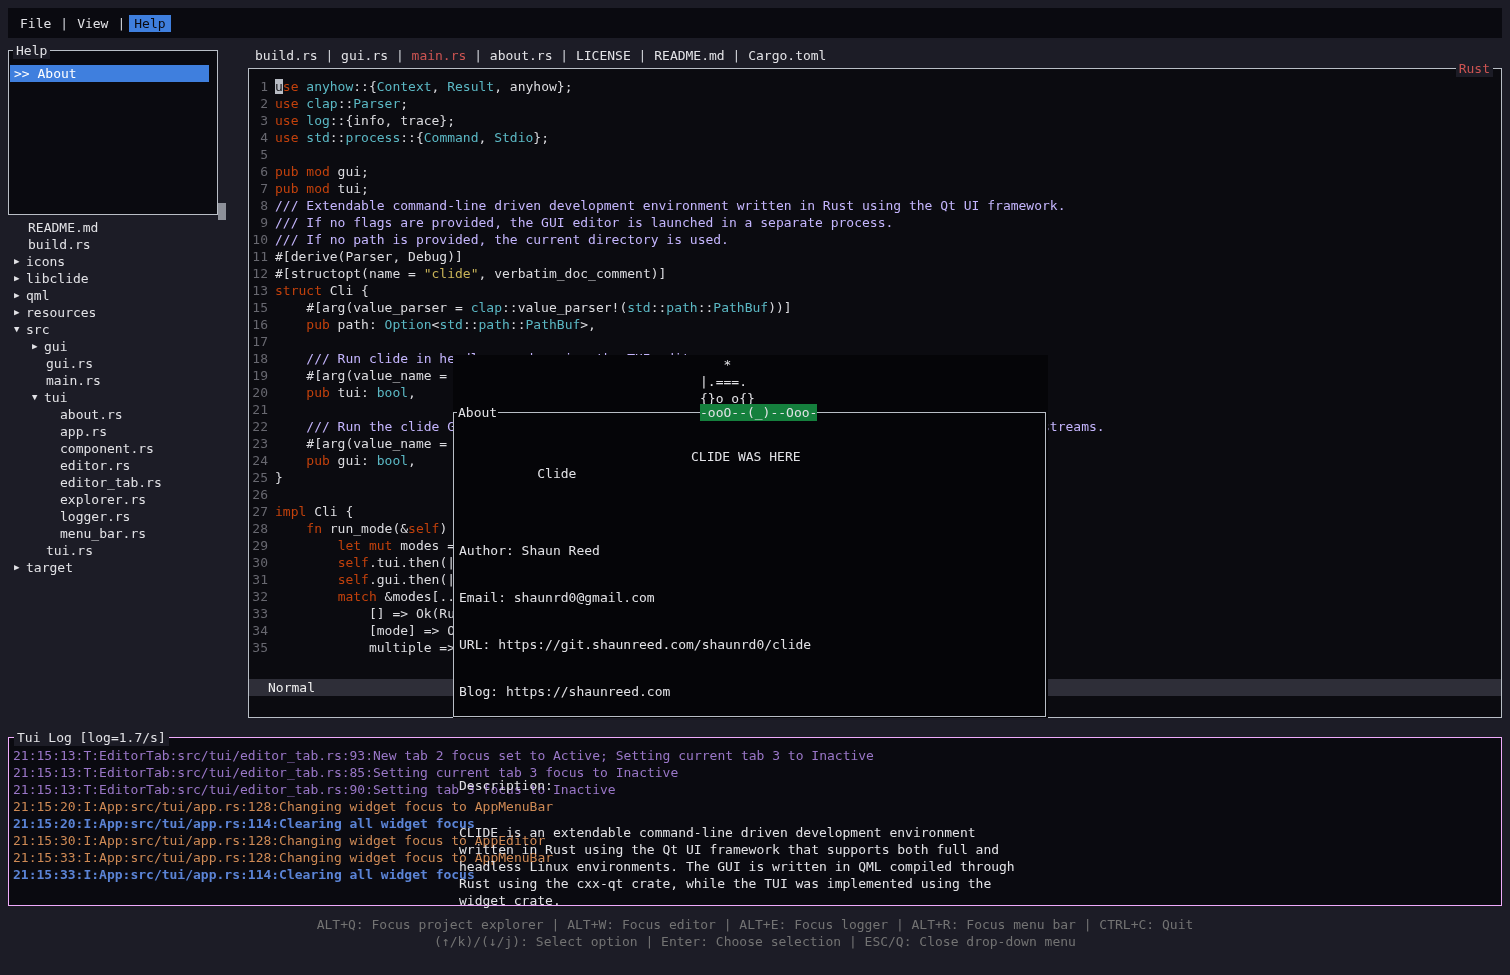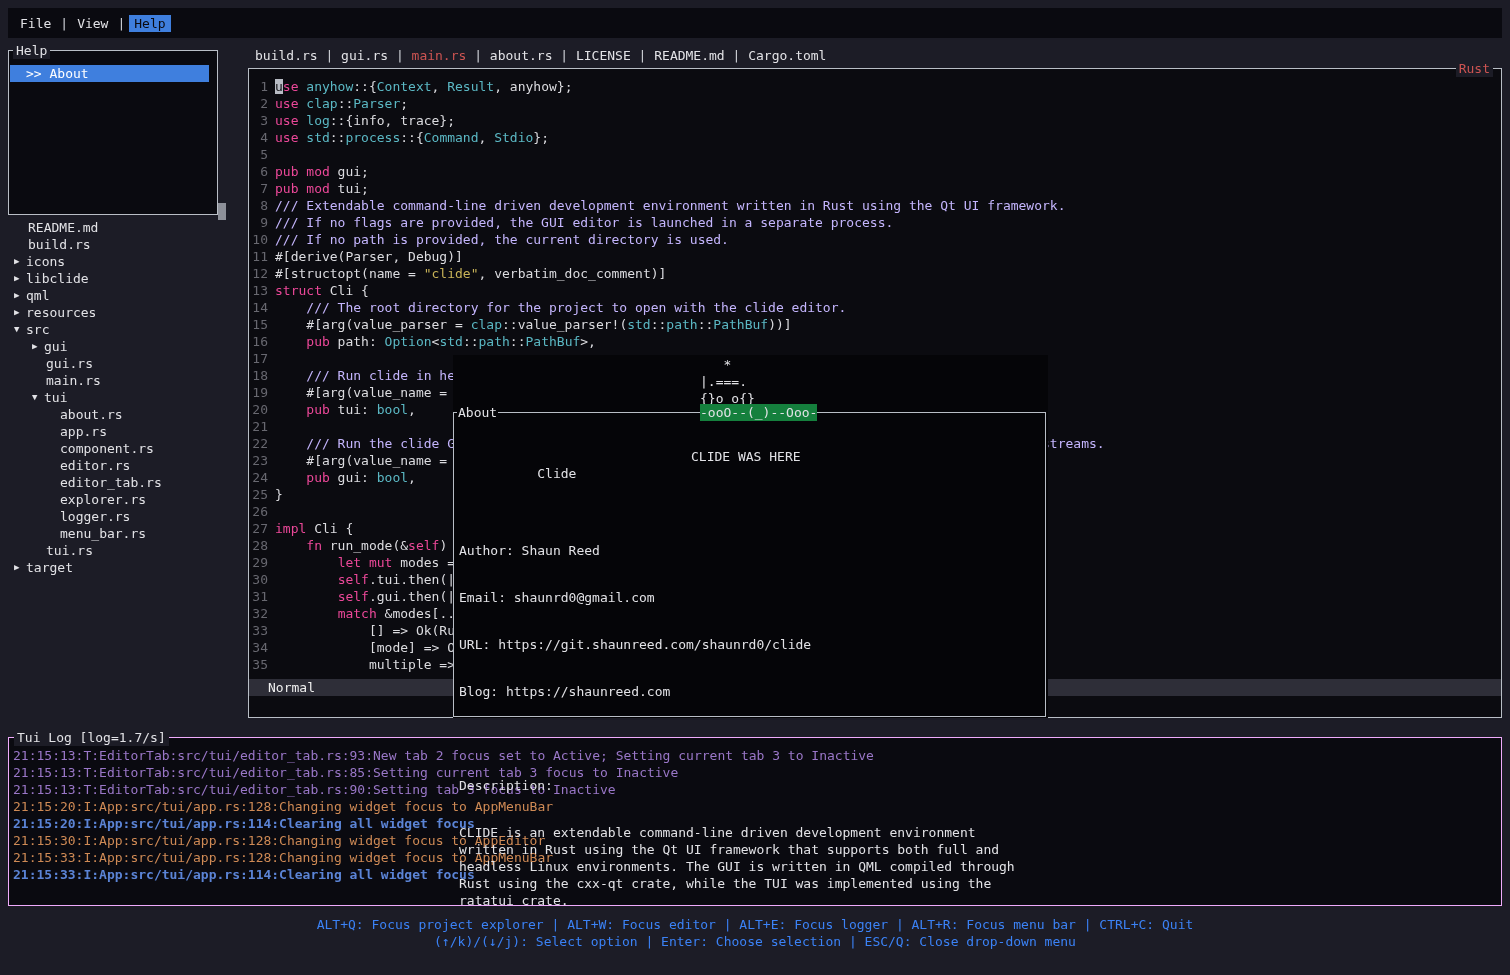--- a/index.html
+++ b/index.html
@@ -13,21 +13,21 @@
   .menu-item { padding:1px 5px; cursor:default; }
   .menu-item.active { background:#3f7fde; color:#0a0a10; }
   .menu-sep { margin:0 4px; color:#cfd2d8; }
 
   
   .help-box { position:absolute; left:8px; top:50px; width:210px; height:165px;
               border:1px solid #b9bec6; background:#0a0a10; }
   .panel-title { position:absolute; top:-9px; left:4px; padding:0 3px; line-height:17px; }
   .help-box .panel-title { background:#1c1c26; }
   .help-list { position:absolute; left:0; top:14px; right:0; }
-  .help-item { height:17px; line-height:17px; margin:0 8px 0 1px; padding-left:16px; }
+  .help-item { height:17px; line-height:17px; margin:0 8px 0 1px; padding-left:4px; }
   .help-item.selected { background:#3f7fde; color:#ffffff; }
   .scroll-thumb { position:absolute; left:218px; top:203px; width:8px; height:17px; background:#8d9099; }
 
   
   .explorer { position:absolute; left:8px; top:219px; width:230px; }
   .tree-item { height:17px; line-height:17px; display:flex; white-space:pre; cursor:default; }
   .tree-arrow { font-size:9px; line-height:17px; width:12px; flex:0 0 12px; }
   .tree-label { line-height:17px; }
 
   
@@ -38,21 +38,21 @@
   .tab-sep { color:#cfd2d8; }
 
   
   .editor-panel { position:absolute; left:248px; top:68px; width:1254px; height:650px;
                   border:1px solid #b9bec6; background:#0b0b10; }
   .lang-label { position:absolute; top:-9px; right:8px; background:#1c1c26; padding:0 3px;
                 color:#cd5452; line-height:17px; }
   .code { position:absolute; left:0; top:9px; right:0; }
   .code-line { display:flex; height:17px; line-height:17px; white-space:pre; }
   .ln { flex:0 0 19px; width:19px; text-align:right; color:#686870; margin-right:7px; }
-  .tok-kw  { color:#ec4899; }
+  .tok-kw  { color:#c2410c; }
   .tok-ty  { color:#5bb8c4; }
   .tok-str { color:#c9b458; }
   .tok-cm  { color:#c4b5fd; }
   .tok-pl  { color:#dcdce0; }
   .tok-cur { background:#b8bcc4; color:#101014; }
   .status-bar { position:absolute; left:0; right:0; top:610px; height:17px; line-height:17px;
                 background:#2e2e38; padding-left:19px; color:#f0f0f0; }
 
   
   .about-popup { position:absolute; left:204px; top:286px; width:595px; height:363px;
@@ -72,21 +72,21 @@
                border:1px solid #f0abfc; background:#0a0a10; }
   .log-panel .panel-title { background:#1c1c26; left:5px; }
   .log-entries { position:absolute; left:4px; top:9px; right:4px; }
   .log-line { height:17px; line-height:17px; white-space:pre; }
   .log-purple { color:#9a77c8; }
   .log-blue   { color:#5b84d6;font-weight:bold; }
   .log-orange { color:#cf8a55; }
 
   
   .footer { position:absolute; left:0; top:916px; width:1510px; text-align:center;
-            line-height:17px; color:#3b82f6; }
+            line-height:17px; color:#737373; }
 </style>
 </head>
 <body>
 
 <div class="menu-bar">
   <div style="display:flex;align-items:center;">
       <span class="menu-item">File</span>
       <span class="menu-sep">|</span>
       <span class="menu-item">View</span>
       <span class="menu-sep">|</span>
@@ -137,21 +137,20 @@
       <div class="code-line"><span class="ln">4</span><span class="lt"><span class="tok-kw">use</span><span class="tok-pl"> </span><span class="tok-ty">std</span><span class="tok-pl">::</span><span class="tok-ty">process</span><span class="tok-pl">::{</span><span class="tok-ty">Command</span><span class="tok-pl">, </span><span class="tok-ty">Stdio</span><span class="tok-pl">};</span></span></div>
       <div class="code-line"><span class="ln">5</span><span class="lt"></span></div>
       <div class="code-line"><span class="ln">6</span><span class="lt"><span class="tok-kw">pub mod</span><span class="tok-pl"> gui;</span></span></div>
       <div class="code-line"><span class="ln">7</span><span class="lt"><span class="tok-kw">pub mod</span><span class="tok-pl"> tui;</span></span></div>
       <div class="code-line"><span class="ln">8</span><span class="lt"><span class="tok-cm">/// Extendable command-line driven development environment written in Rust using the Qt UI framework.</span></span></div>
       <div class="code-line"><span class="ln">9</span><span class="lt"><span class="tok-cm">/// If no flags are provided, the GUI editor is launched in a separate process.</span></span></div>
       <div class="code-line"><span class="ln">10</span><span class="lt"><span class="tok-cm">/// If no path is provided, the current directory is used.</span></span></div>
       <div class="code-line"><span class="ln">11</span><span class="lt"><span class="tok-pl">#[derive(Parser, Debug)]</span></span></div>
       <div class="code-line"><span class="ln">12</span><span class="lt"><span class="tok-pl">#[structopt(name = </span><span class="tok-str">"clide"</span><span class="tok-pl">, verbatim_doc_comment)]</span></span></div>
       <div class="code-line"><span class="ln">13</span><span class="lt"><span class="tok-kw">struct</span><span class="tok-pl"> Cli {</span></span></div>
-      <div class="code-line"><span class="ln">14</span><span class="lt"><span class="tok-cm">    /// The root directory for the project to open with the clide editor.</span></span></div>
       <div class="code-line"><span class="ln">15</span><span class="lt"><span class="tok-pl">    #[arg(value_parser = </span><span class="tok-ty">clap</span><span class="tok-pl">::value_parser!(</span><span class="tok-ty">std</span><span class="tok-pl">::</span><span class="tok-ty">path</span><span class="tok-pl">::</span><span class="tok-ty">PathBuf</span><span class="tok-pl">))]</span></span></div>
       <div class="code-line"><span class="ln">16</span><span class="lt"><span class="tok-pl">    </span><span class="tok-kw">pub</span><span class="tok-pl"> path: </span><span class="tok-ty">Option</span><span class="tok-pl">&lt;</span><span class="tok-ty">std</span><span class="tok-pl">::</span><span class="tok-ty">path</span><span class="tok-pl">::</span><span class="tok-ty">PathBuf</span><span class="tok-pl">&gt;,</span></span></div>
       <div class="code-line"><span class="ln">17</span><span class="lt"></span></div>
       <div class="code-line"><span class="ln">18</span><span class="lt"><span class="tok-cm">    /// Run clide in headless mode using the TUI editor.</span></span></div>
       <div class="code-line"><span class="ln">19</span><span class="lt"><span class="tok-pl">    #[arg(value_name = </span><span class="tok-str">"tui"</span><span class="tok-pl">, long, default_value = </span><span class="tok-str">"false"</span><span class="tok-pl">)]</span></span></div>
       <div class="code-line"><span class="ln">20</span><span class="lt"><span class="tok-pl">    </span><span class="tok-kw">pub</span><span class="tok-pl"> tui: </span><span class="tok-ty">bool</span><span class="tok-pl">,</span></span></div>
       <div class="code-line"><span class="ln">21</span><span class="lt"></span></div>
       <div class="code-line"><span class="ln">22</span><span class="lt"><span class="tok-cm">    /// Run the clide GUI editor in a separate process, detached from the terminal's input/output streams.</span></span></div>
       <div class="code-line"><span class="ln">23</span><span class="lt"><span class="tok-pl">    #[arg(value_name = </span><span class="tok-str">"gui"</span><span class="tok-pl">, long, default_value = </span><span class="tok-str">"false"</span><span class="tok-pl">)]</span></span></div>
       <div class="code-line"><span class="ln">24</span><span class="lt"><span class="tok-pl">    </span><span class="tok-kw">pub</span><span class="tok-pl"> gui: </span><span class="tok-ty">bool</span><span class="tok-pl">,</span></span></div>
@@ -181,21 +180,21 @@
           <span>Clide</span>
           <span class="ac-tagline">CLIDE WAS HERE</span>
         </div>
         <div class="ac-row"></div>
         <div class="ac-row">Author: Shaun Reed</div>
         <div class="ac-row">Email: shaunrd0@gmail.com</div>
         <div class="ac-row">URL: https://git.shaunreed.com/shaunrd0/clide</div>
         <div class="ac-row">Blog: https://shaunreed.com</div>
         <div class="ac-row"></div>
         <div class="ac-row">Description:</div>
-        <div class="about-desc"><div>CLIDE is an extendable command-line driven development environment</div><div>written in Rust using the Qt UI framework that supports both full and</div><div>headless Linux environments. The GUI is written in QML compiled through</div><div>Rust using the cxx-qt crate, while the TUI was implemented using the</div><div>ratatui crate.</div></div>
+        <div class="about-desc"><div>CLIDE is an extendable command-line driven development environment</div><div>written in Rust using the Qt UI framework that supports both full and</div><div>headless Linux environments. The GUI is written in QML compiled through</div><div>Rust using the cxx-qt crate, while the TUI was implemented using the</div><div>widget crate.</div></div>
       </div>
     </div>
   </div>
 </div>
 
 <div class="log-panel">
   <span class="panel-title">Tui Log [log=1.7/s]</span>
   <div class="log-entries">
       <div class="log-line log-purple">21:15:13:T:EditorTab:src/tui/editor_tab.rs:93:New tab 2 focus set to Active; Setting current tab 3 to Inactive</div>
       <div class="log-line log-purple">21:15:13:T:EditorTab:src/tui/editor_tab.rs:85:Setting current tab 3 focus to Inactive</div>

